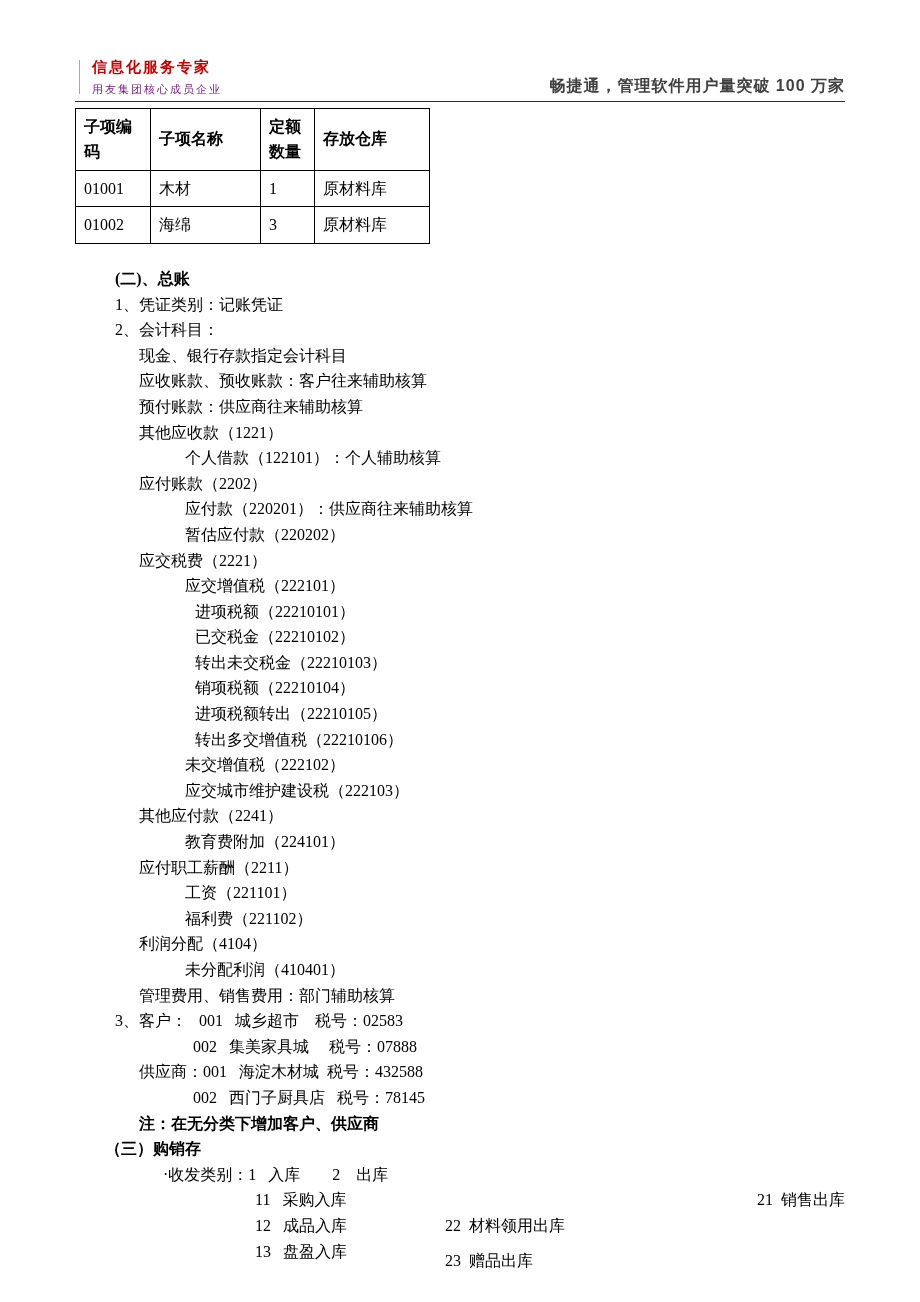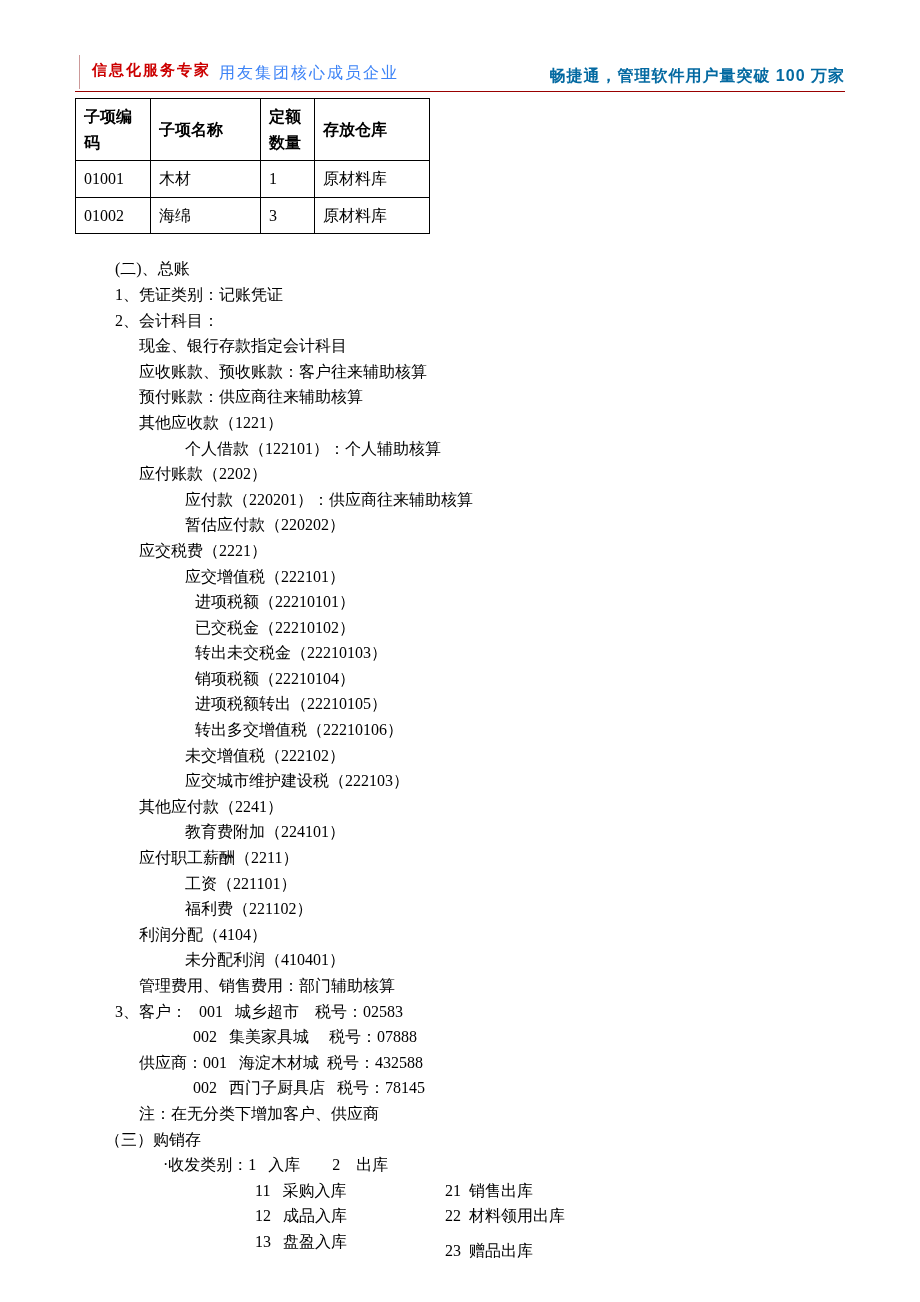--- a/index.html
+++ b/index.html
@@ -3,30 +3,30 @@
   <meta charset="utf-8">
   <style>
     * { margin: 0; padding: 0; box-sizing: border-box; }
     body { font-family: "SimSun", "宋体", serif; background: #fff; width: 920px; font-size: 16px; color: #000; line-height: 1.6; }
     .page { padding: 55px 75px 30px 75px; }
     .header { display: flex; justify-content: space-between; align-items: flex-end; border-bottom: 1px solid #900; padding-bottom: 2px; margin-bottom: 6px; }
     .logo-group { display: flex; align-items: center; gap: 8px; }
     .logo-cn { color: #c00; font-family: "KaiTi","楷体",serif; font-size: 28px; font-weight: bold; font-style: italic; letter-spacing: 2px; }
     .logo-en { color: #c00; font-family: Arial,sans-serif; font-size: 14px; font-style: italic; font-weight: bold; }
     .logo-divider { width: 1px; height: 34px; background: #c99; margin: 0 4px; }
-    .logo-right { display:flex; flex-direction:row; justify-content:space-between; }
+    .logo-right { display:flex; flex-direction:column; justify-content:space-between; }
     .logo-tag1 { color: #c00; font-family: "SimHei","黑体",sans-serif; font-size: 15px; font-weight: bold; letter-spacing: 2px; }
-    .logo-tag2 { color: #3b82f6; font-family: "SimHei","黑体",sans-serif; font-size: 16px; letter-spacing: 2px; margin-top:2px;margin-left:8px;}
-    .header-right { color: #0369a1; font-family: "SimHei","黑体",sans-serif; font-size: 16px; font-weight: bold; letter-spacing: 1px; }
+    .logo-tag2 { color: #701a75; font-family: "SimHei","黑体",sans-serif; font-size: 11px; letter-spacing: 2px; margin-top:2px;}
+    .header-right { color: #404040; font-family: "SimHei","黑体",sans-serif; font-size: 16px; font-weight: bold; letter-spacing: 1px; }
     table.material { border-collapse: collapse; margin-bottom: 22px; }
     table.material td, table.material th { border: 1px solid #000; padding: 5px 8px; text-align: left; font-weight: normal; font-size: 16px; }
     table.material th { font-weight: bold; }
     .col1 { width: 75px; } .col2 { width: 110px; } .col3 { width: 54px; } .col4 { width: 115px; }
     .content { padding-left: 40px; }
-    .bold { font-weight: normal; font-family: "SimHei","黑体","SimSun",serif; }
+    .bold { font-weight: bold; font-family: "SimHei","黑体","SimSun",serif; }
     .l1 { padding-left: 0; }
     .l2 { padding-left: 24px; }
     .l4 { padding-left: 70px; }
     .l5 { padding-left: 80px; }
     .cust { padding-left: 78px; }
     .inout { padding-left: 48px; }
     .inout-row { display:flex; }
     .inout-col1 { width: 190px; }
   </style>
 </head>
@@ -97,21 +97,21 @@
     <div class="l2">利润分配（4104）</div>
     <div class="l4">未分配利润（410401）</div>
     <div class="l2">管理费用、销售费用：部门辅助核算</div>
     <div class="l1" style="white-space:pre;">3、客户：   001   城乡超市    税号：02583</div>
     <div class="cust" style="white-space:pre;">002   集美家具城     税号：07888</div>
     <div class="l2" style="white-space:pre;">供应商：001   海淀木材城  税号：432588</div>
     <div class="cust" style="white-space:pre;">002   西门子厨具店   税号：78145</div>
     <div class="bold l2">注：在无分类下增加客户、供应商</div>
     <div class="bold" style="margin-left:-10px;">（三）购销存</div>
     <div class="inout" style="white-space:pre;">·收发类别：1   入库        2    出库</div>
-    <div class="inout-row" style="padding-left:140px;">
+    <div class="inout-row" style="padding-left:140px;justify-content:space-between;">
       <div class="inout-col1" style="white-space:pre;">11   采购入库</div>
       <div style="white-space:pre;">21  销售出库</div>
     </div>
     <div class="inout-row" style="padding-left:140px;">
       <div class="inout-col1" style="white-space:pre;">12   成品入库</div>
       <div style="white-space:pre;">22  材料领用出库</div>
     </div>
     <div class="inout-row" style="padding-left:140px;">
       <div class="inout-col1" style="white-space:pre;">13   盘盈入库</div>
       <div style="white-space:pre;margin-top:9px;">23  赠品出库</div>

